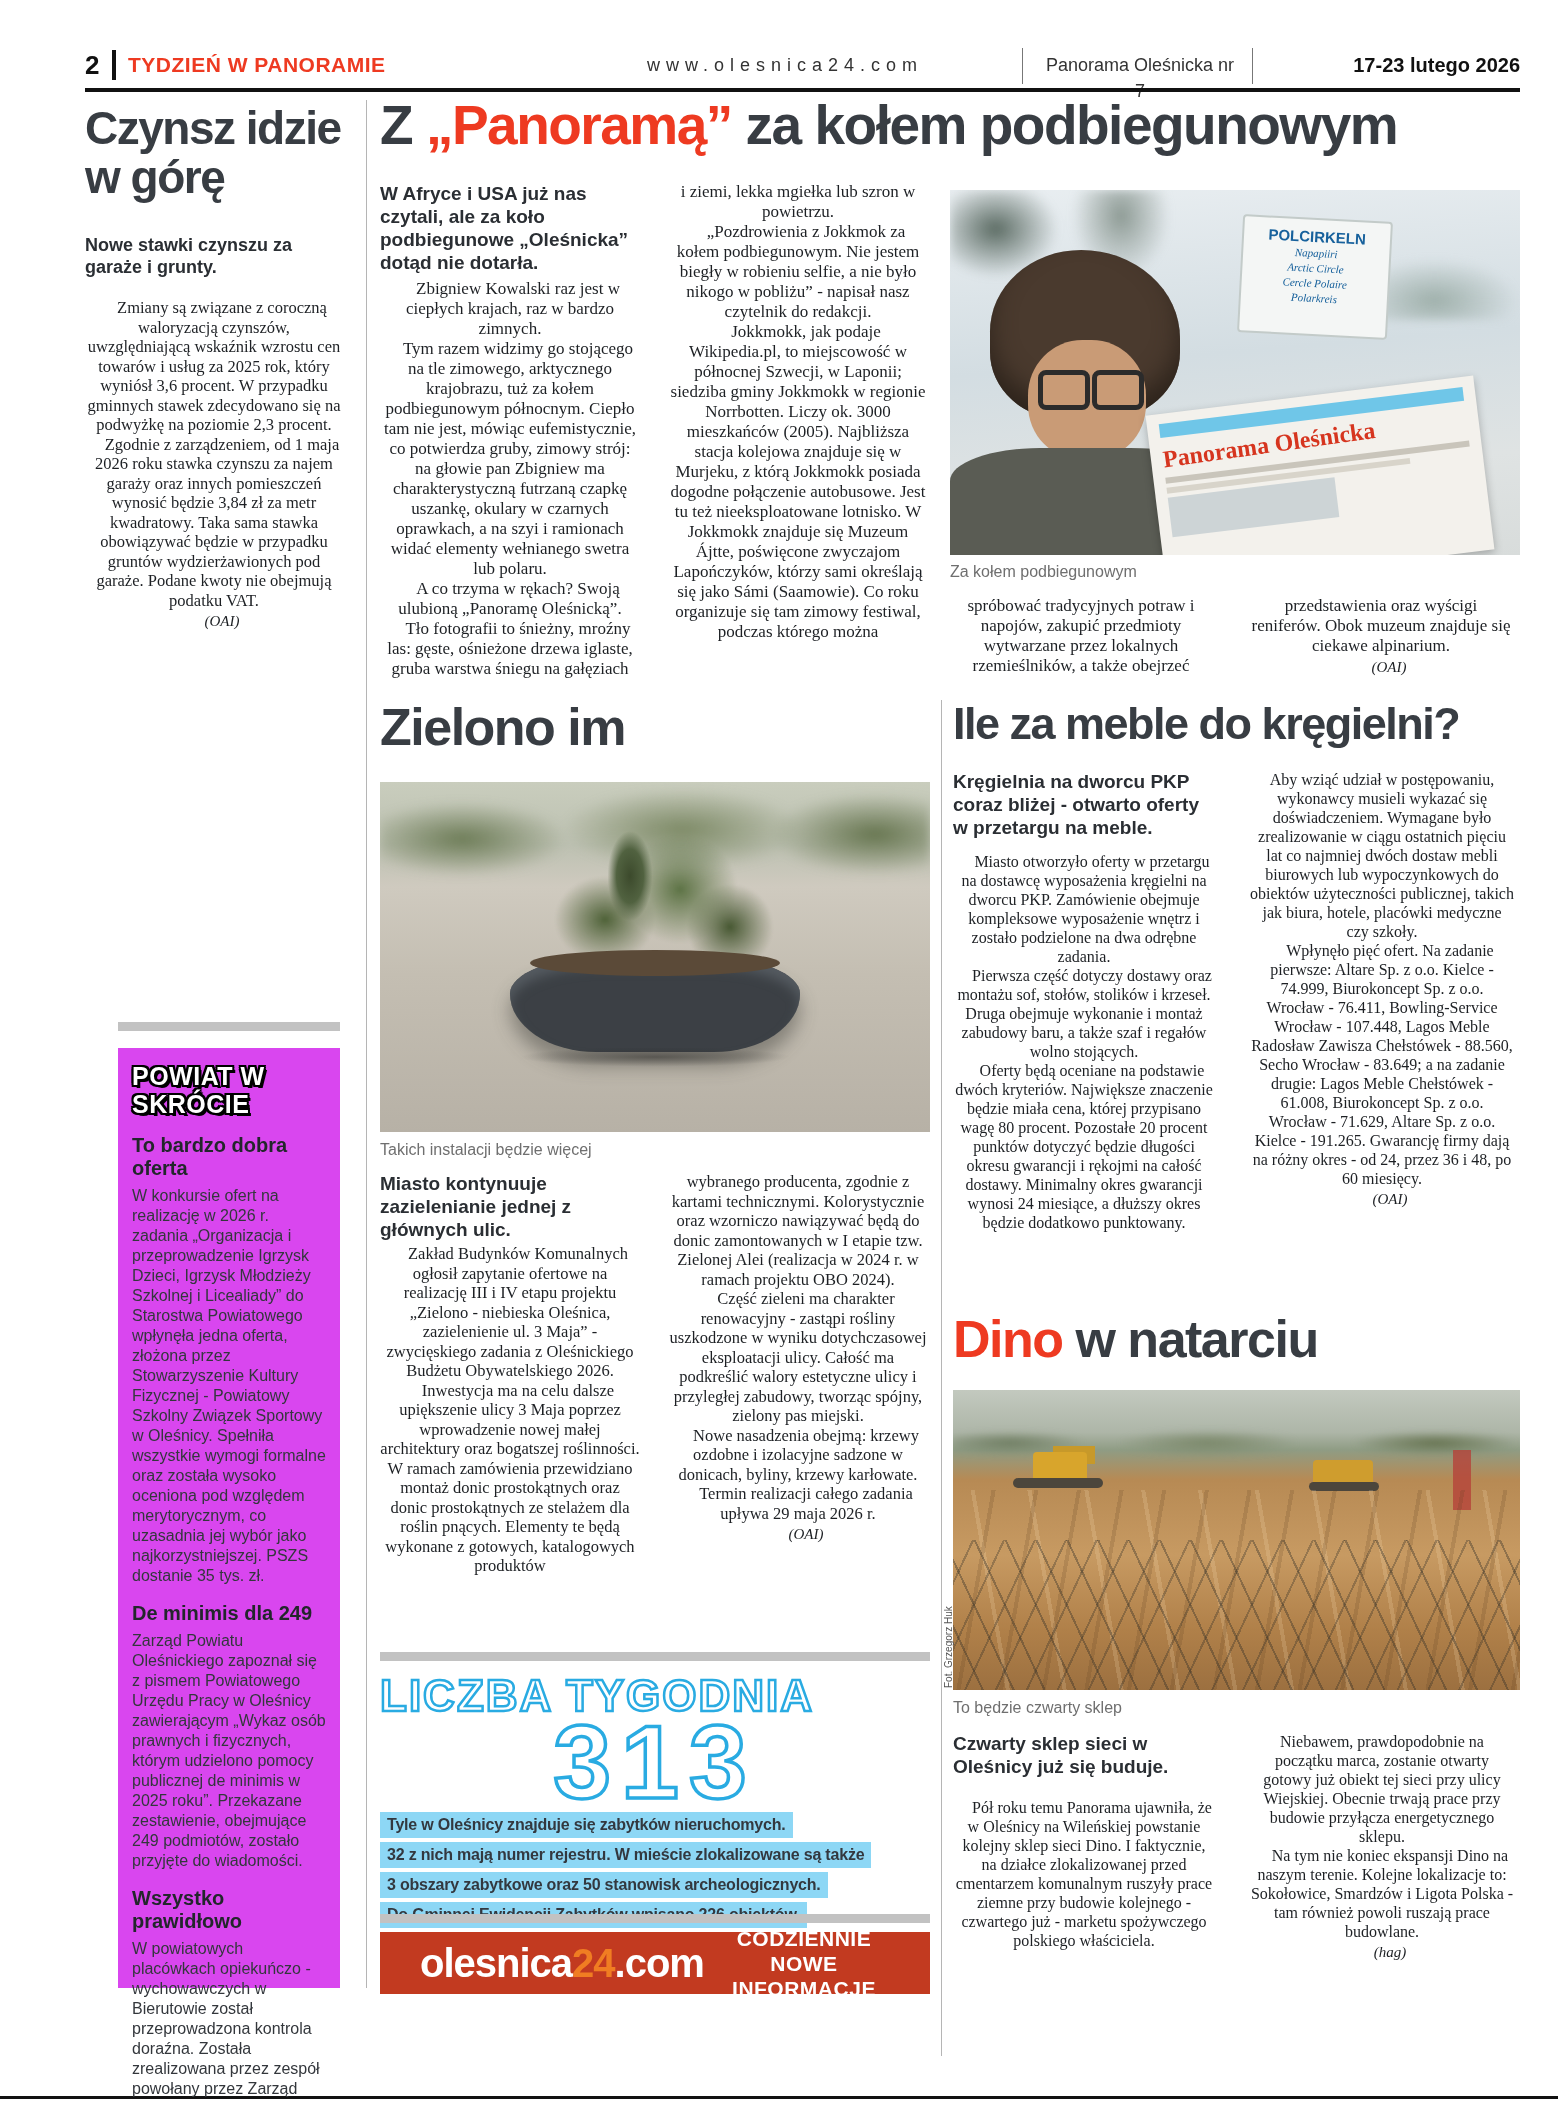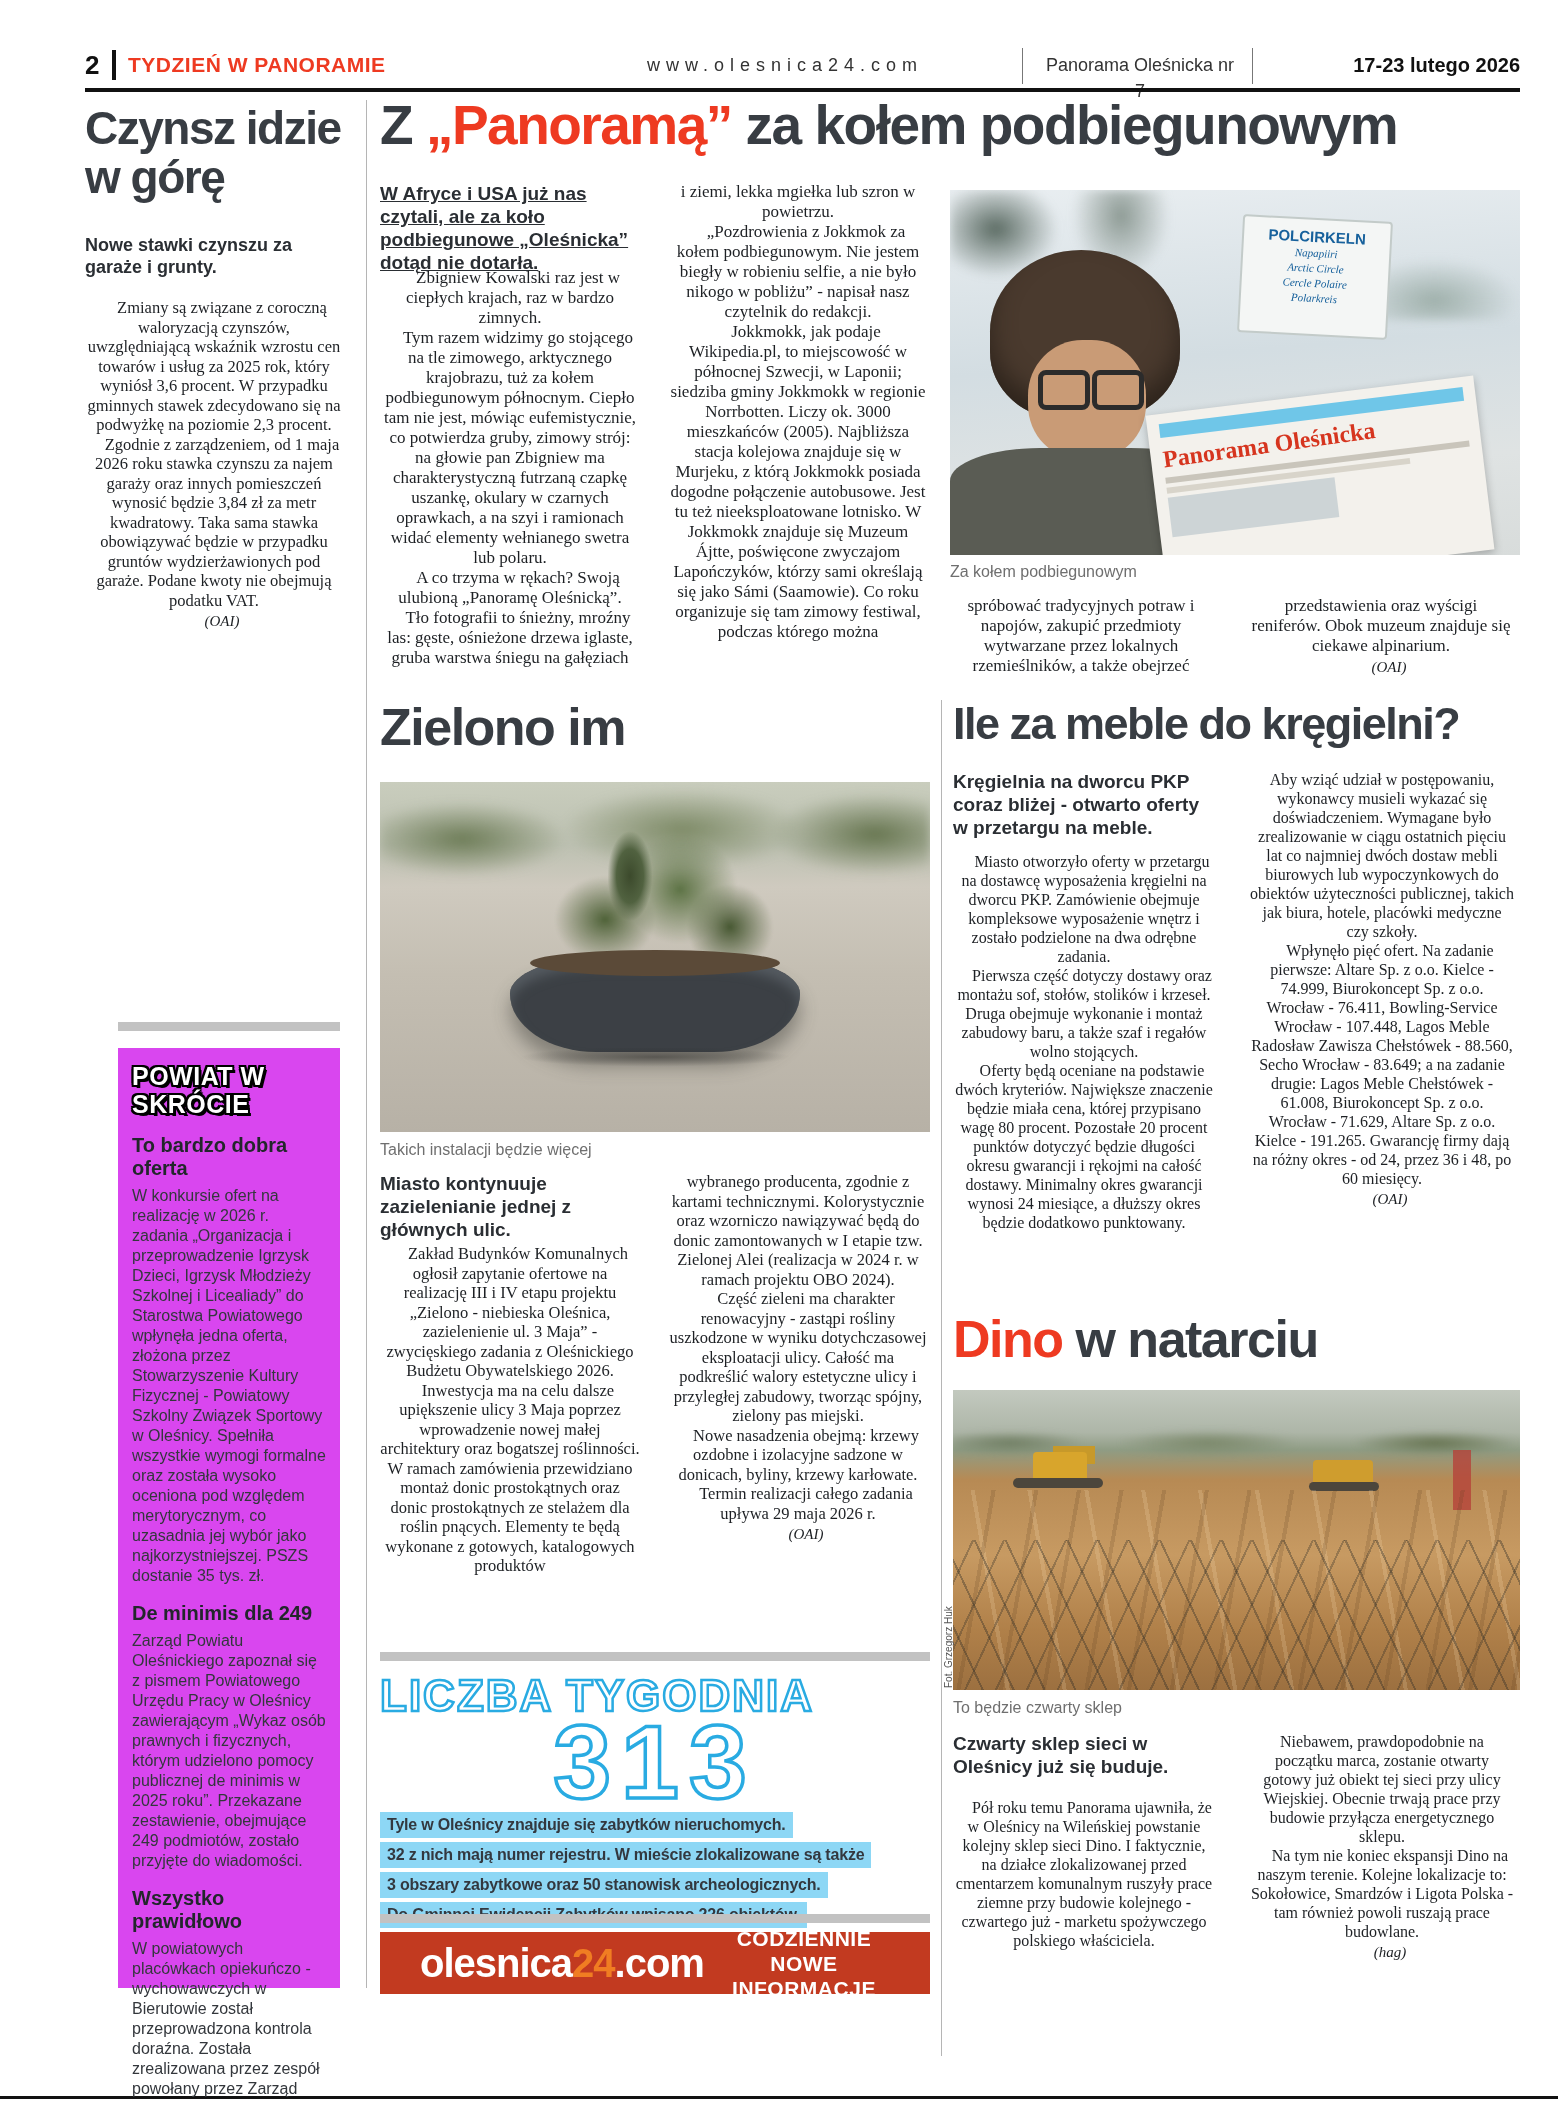--- a/index.html
+++ b/index.html
@@ -85,22 +85,22 @@
     <div class="ytext">W konkursie ofert na realizację w 2026 r. zadania „Organizacja i przeprowadzenie Igrzysk Dzieci, Igrzysk Młodzieży Szkolnej i Licealiady” do Starostwa Powiatowego wpłynęła jedna oferta, złożona przez Stowarzyszenie Kultury Fizycznej - Powiatowy Szkolny Związek Sportowy w Oleśnicy. Spełniła wszystkie wymogi formalne oraz została wysoko oceniona pod względem merytorycznym, co uzasadnia jej wybór jako najkorzystniejszej. PSZS dostanie 35 tys. zł.</div>
     <div class="yhead">De minimis dla 249</div>
     <div class="ytext">Zarząd Powiatu Oleśnickiego zapoznał się z pismem Powiatowego Urzędu Pracy w Oleśnicy zawierającym „Wykaz osób prawnych i fizycznych, którym udzielono pomocy publicznej de minimis w 2025 roku”. Przekazane zestawienie, obejmujące 249 podmiotów, zostało przyjęte do wiadomości.</div>
     <div class="yhead">Wszystko prawidłowo</div>
     <div class="ytext">W powiatowych placówkach opiekuńczo -wychowawczych w Bierutowie został przeprowadzona kontrola doraźna. Została zrealizowana przez zespół powołany przez Zarząd Powiatu, z udziałem przedstawicieli Powiatowego Centrum Pomocy Rodzinie w Oleśnicy. Nie wykazała ona nieprawidłowości w badanym zakresie.</div>
   </div>
 
   <div class="abs hl" style="left:380px;top:96px;width:1140px;font-size:55px;line-height:58px;white-space:nowrap;">
     <span>Z </span><span class="red">„Panoramą”</span><span> za kołem podbiegunowym</span>
   </div>
-  <div class="abs lead" style="left:380px;top:182px;width:260px;text-decoration:underline;">W Afryce i USA już nas czytali, ale za koło podbiegunowe „Oleśnicka” dotąd nie dotarła.</div>
-  <div class="abs ser s17" style="left:380px;top:268px;width:260px;">
+  <div class="abs lead" style="left:380px;top:182px;width:260px;">W Afryce i USA już nas czytali, ale za koło podbiegunowe „Oleśnicka” dotąd nie dotarła.</div>
+  <div class="abs ser s17" style="left:380px;top:279px;width:260px;">
     <p>Zbigniew Kowalski raz jest w ciepłych krajach, raz w bardzo zimnych.</p>
     <p>Tym razem widzimy go stojącego na tle zimowego, arktycznego krajobrazu, tuż za kołem podbiegunowym północnym. Ciepło tam nie jest, mówiąc eufemistycznie, co potwierdza gruby, zimowy strój: na głowie pan Zbigniew ma charakterystyczną futrzaną czapkę uszankę, okulary w czarnych oprawkach, a na szyi i ramionach widać elementy wełnianego swetra lub polaru.</p>
     <p>A co trzyma w rękach? Swoją ulubioną „Panoramę Oleśnicką”.</p>
     <p>Tło fotografii to śnieżny, mroźny las: gęste, ośnieżone drzewa iglaste, gruba warstwa śniegu na gałęziach</p>
   </div>
   <div class="abs ser s17" style="left:668px;top:182px;width:260px;">
     <p style="text-indent:0;">i ziemi, lekka mgiełka lub szron w powietrzu.</p>
     <p>„Pozdrowienia z Jokkmok za kołem podbiegunowym. Nie jestem biegły w robieniu selfie, a nie było nikogo w pobliżu” - napisał nasz czytelnik do redakcji.</p>
     <p>Jokkmokk, jak podaje Wikipedia.pl, to miejscowość w północnej Szwecji, w Laponii; siedziba gminy Jokkmokk w regionie Norrbotten. Liczy ok. 3000 mieszkańców (2005). Najbliższa stacja kolejowa znajduje się w Murjeku, z którą Jokkmokk posiada dogodne połączenie autobusowe. Jest tu też nieeksploatowane lotnisko. W Jokkmokk znajduje się Muzeum Ájtte, poświęcone zwyczajom Lapończyków, którzy sami określają się jako Sámi (Saamowie). Co roku organizuje się tam zimowy festiwal, podczas którego można</p>
   </div>

